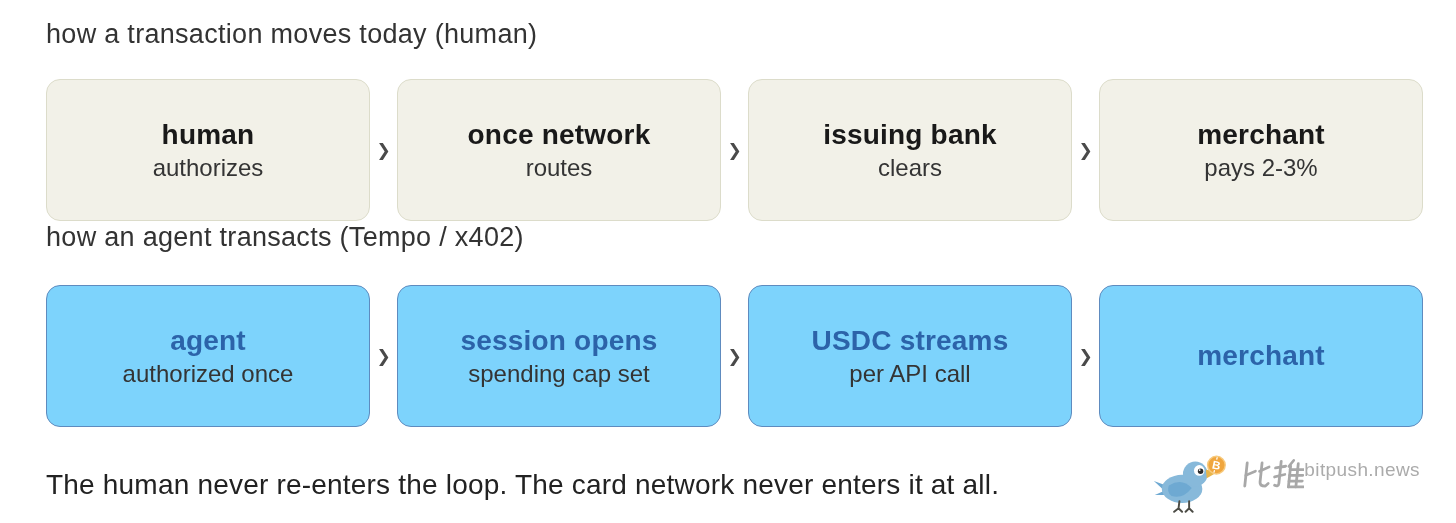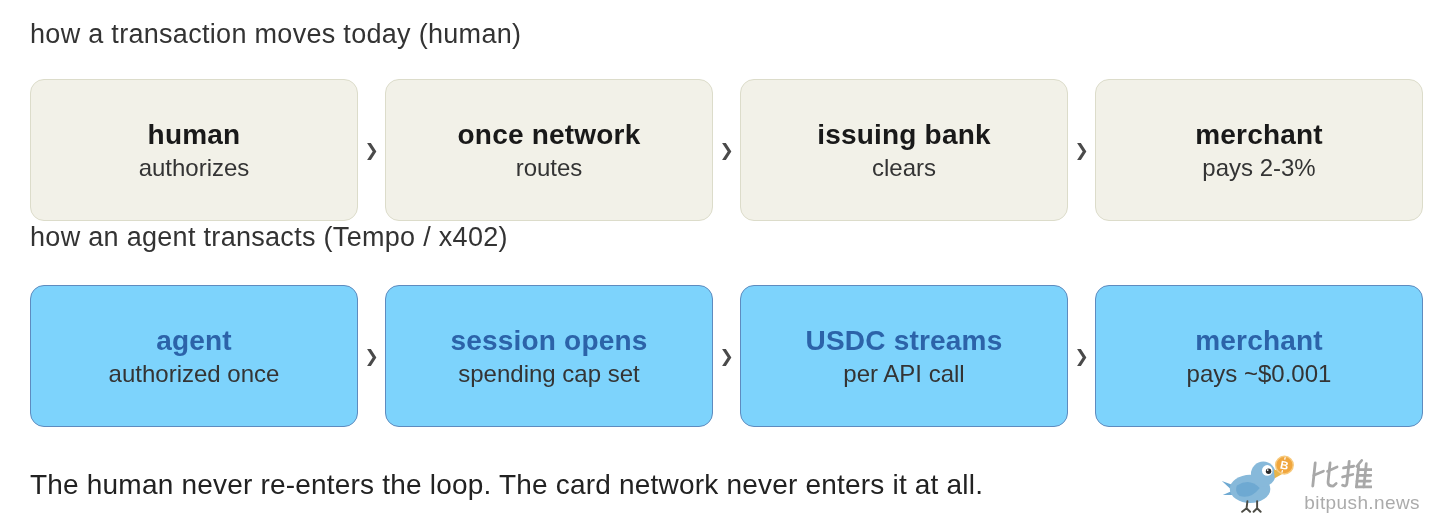--- a/index.html
+++ b/index.html
@@ -4,21 +4,21 @@
 <style>
   * { box-sizing: border-box; margin: 0; padding: 0; }
   html, body {
     width: 1456px; height: 523px;
     background: #ffffff;
     overflow: hidden;
     font-family: "Liberation Sans", "DejaVu Sans", sans-serif;
   }
   .canvas {
     width: 1456px; height: 523px;
-    padding: 18px 33px 0 30px;
+    padding: 18px 33px 0 46px;
   }
   .section-heading {
     font-size: 27px;
     line-height: 32px;
     font-weight: 400;
     color: #333333;
     letter-spacing: 0.3px;
   }
   .flow-row {
     display: flex;
@@ -82,21 +82,20 @@
     letter-spacing: 0.2px;
   }
   .brand-logo {
     display: flex;
     align-items: flex-start;
     gap: 9px;
     padding-right: 3px;
   }
   .brand-text {
     display: flex;
-    flex-direction: column;
     align-items: flex-start;
     padding-top: 3px;
   }
   .brand-domain {
     font-size: 19px;
     line-height: 22px;
     color: #ababab;
     letter-spacing: 0.4px;
     margin-top: 1px;
   }
@@ -143,21 +142,20 @@
       <div class="box-subtitle">spending cap set</div>
     </div>
     <div class="flow-sep">❯</div>
     <div class="flow-box">
       <div class="box-title">USDC streams</div>
       <div class="box-subtitle">per API call</div>
     </div>
     <div class="flow-sep">❯</div>
     <div class="flow-box">
       <div class="box-title">merchant</div>
-      <div class="box-subtitle">pays ~$0.001</div>
     </div>
   </div>
 
   <div class="footer">
     <div class="footer-caption">The human never re-enters the loop. The card network never enters it at all.</div>
 
     <div class="brand-logo">
 
       <svg width="74" height="59" viewBox="0 0 84 66" aria-hidden="true">
 

